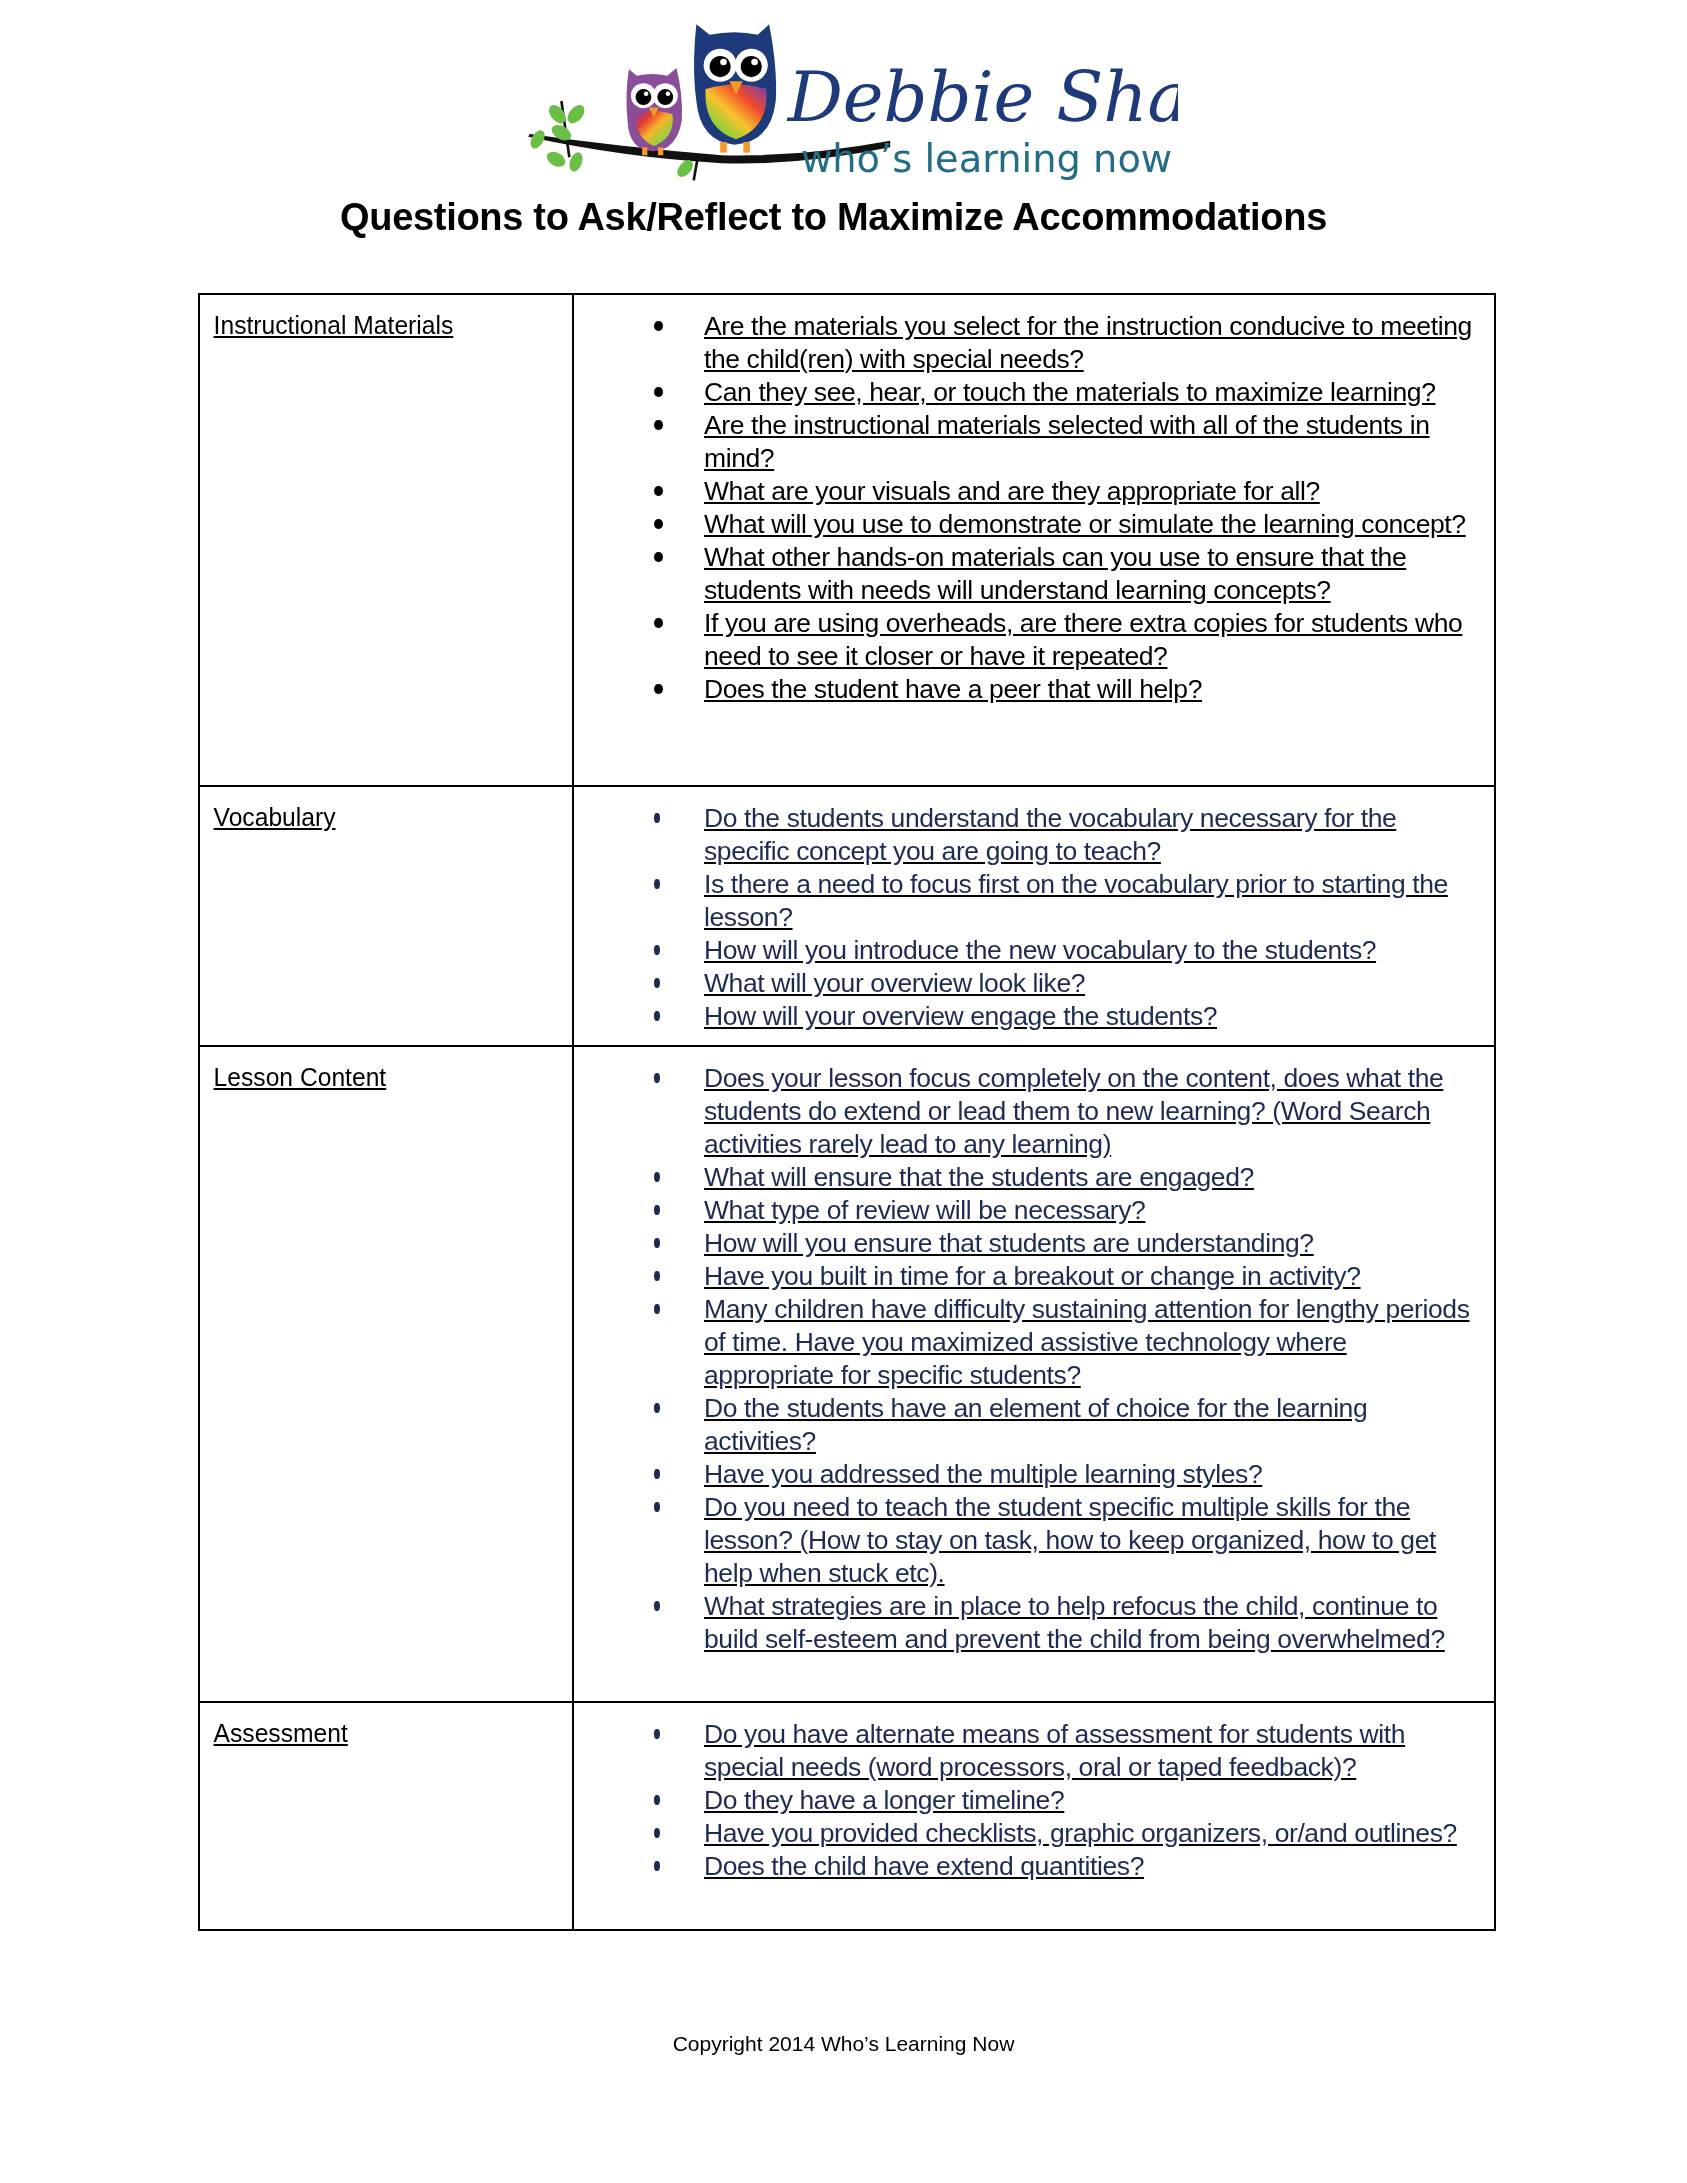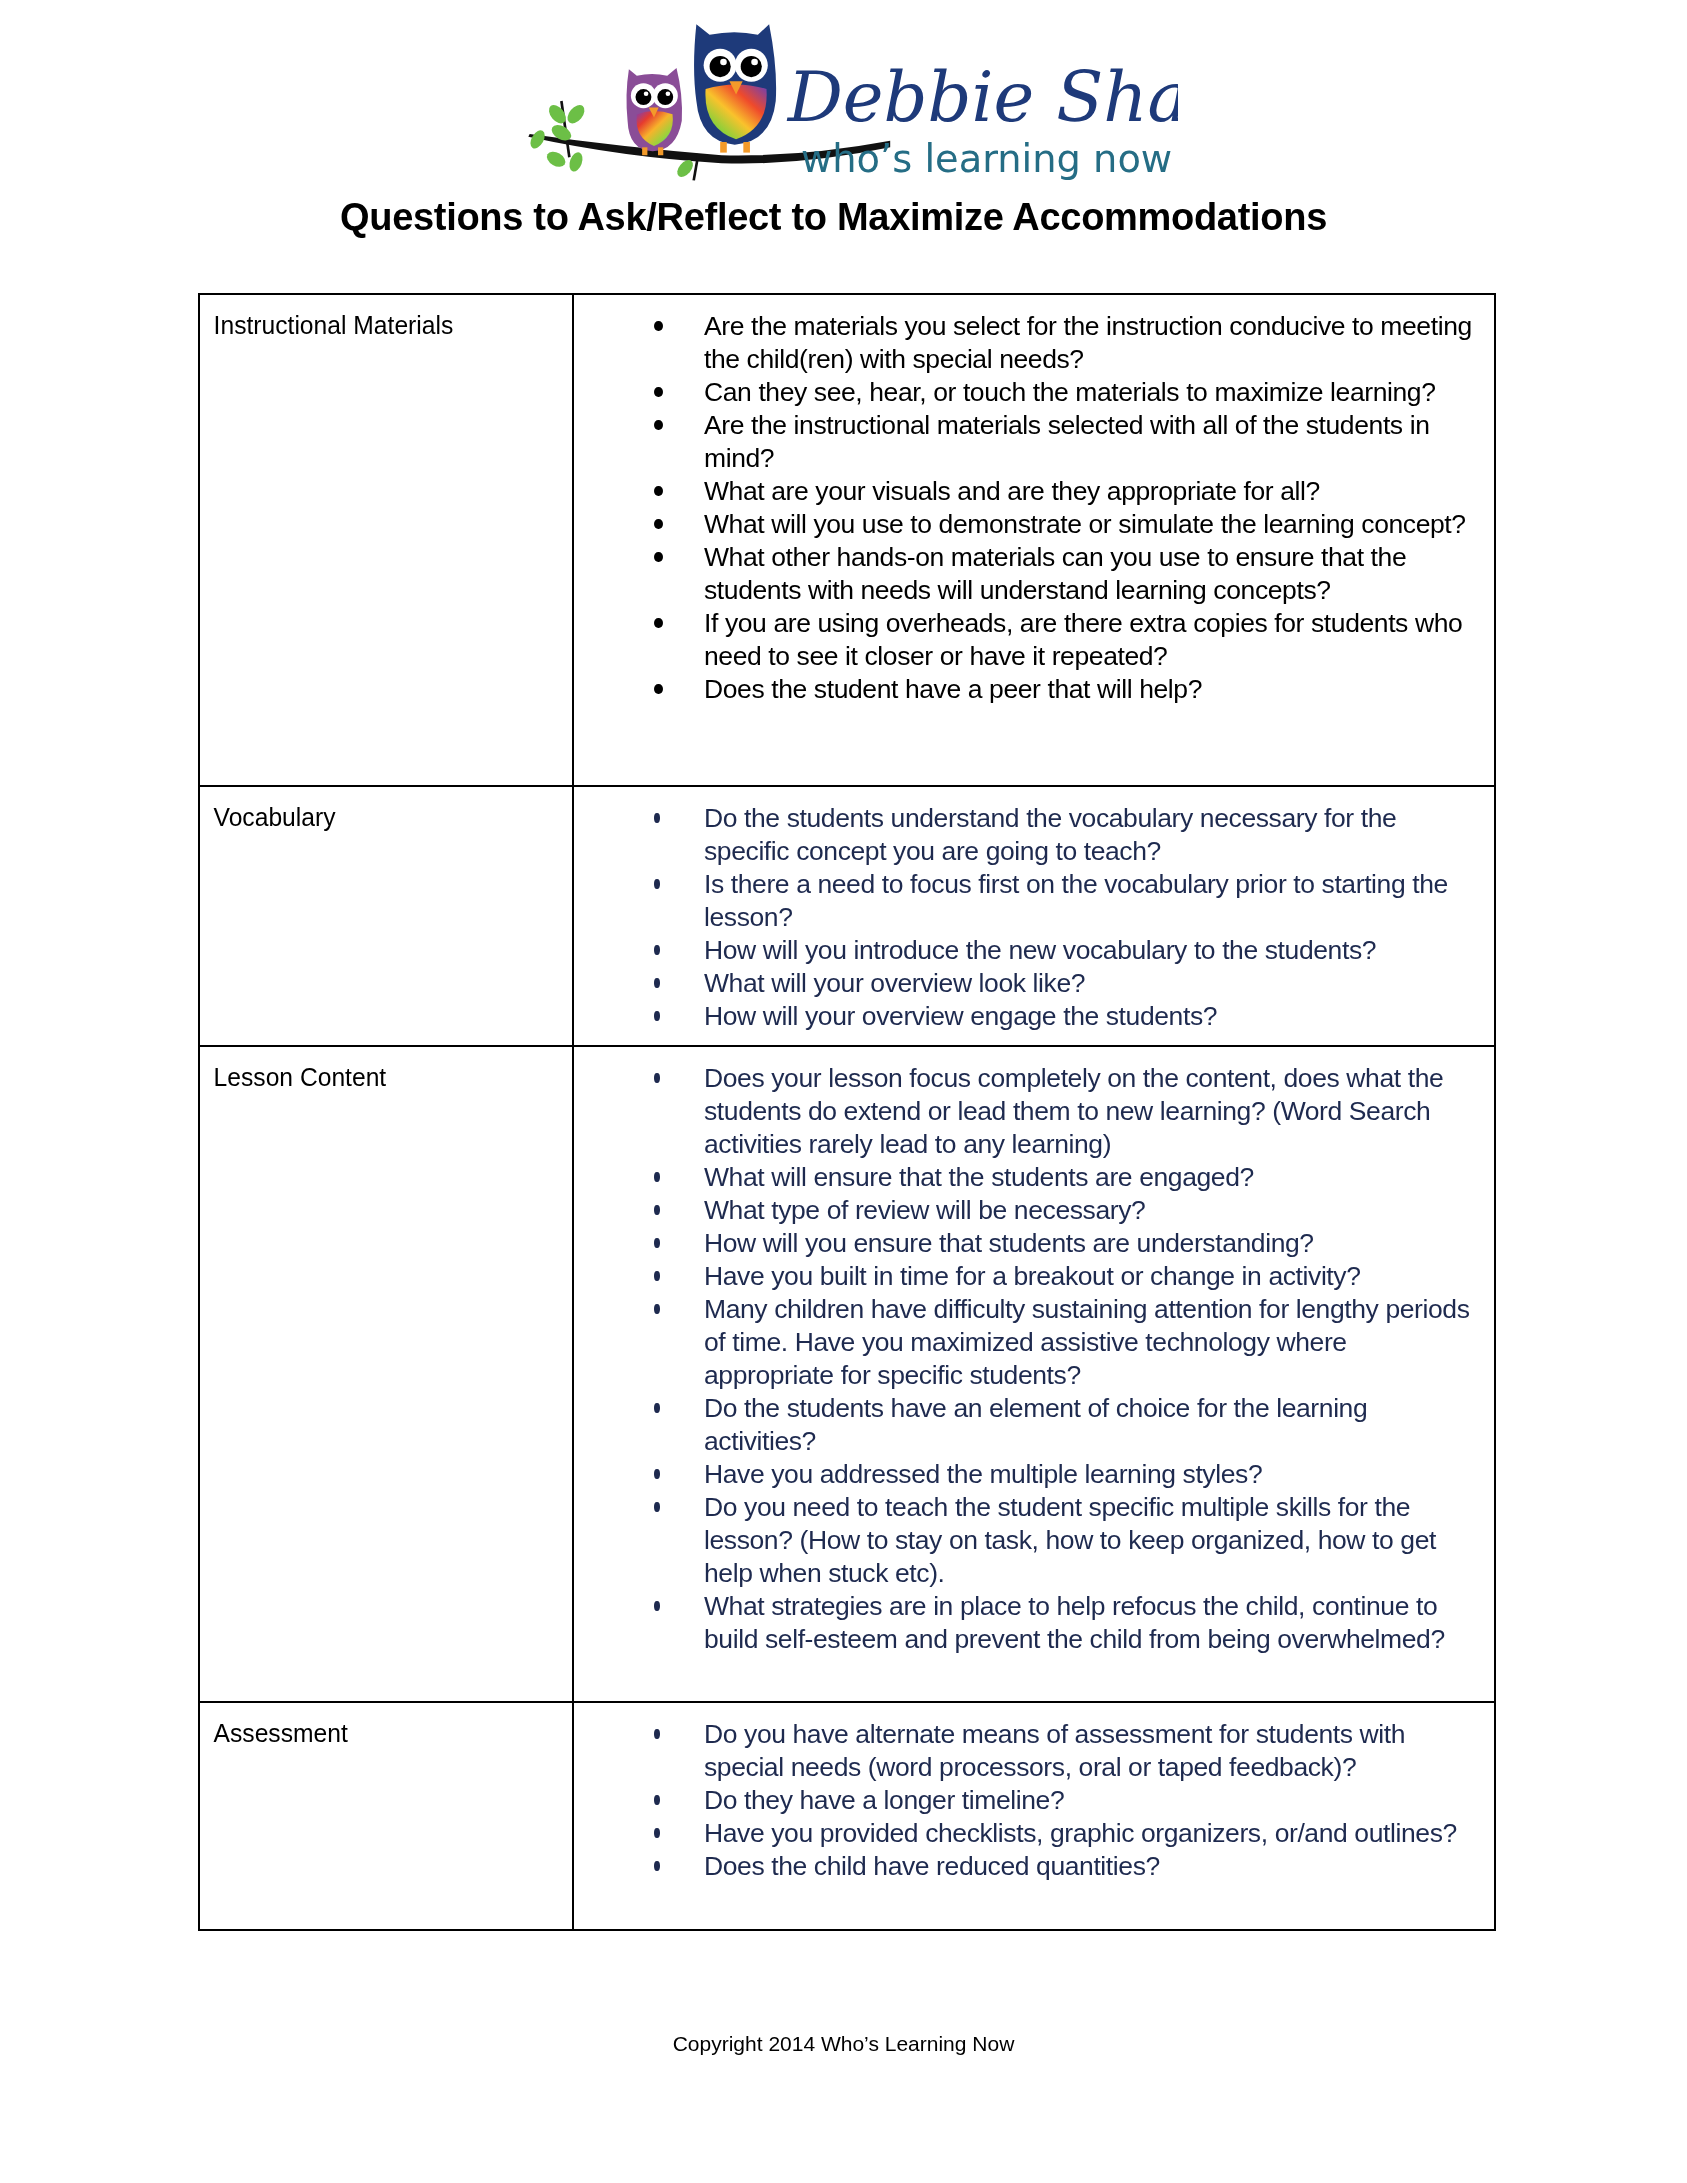--- a/index.html
+++ b/index.html
@@ -3,21 +3,21 @@
 <meta charset="utf-8">
 <style>
   html, body { margin: 0; padding: 0; background: #ffffff; }
   body { width: 1687px; height: 2183px; position: relative; overflow: hidden; font-family: "Liberation Sans", sans-serif; color: #000; }
 
   .logo { position: absolute; left: 523px; top: 14.6px; width: 655px; height: 172px; }
   .logo svg { width: 100%; height: 100%; display: block; }
 
   .title { position: absolute; left: 0; width: 1667px; top: 196px; text-align: center; font-weight: bold; font-size: 38px; letter-spacing: -0.3px; }
 
-  .doc-table { position: absolute; left: 198px; top: 293px; width: 1297px; border-collapse: collapse; table-layout: fixed; }
+  .doc-table { position: absolute; left: 198px; top: 293px; width: 1297px; border-collapse: collapse; table-layout: fixed; text-decoration: underline; }
   .doc-table td { border: 2.6px solid #000; vertical-align: top; padding: 0; }
   .doc-table col.c1 { width: 374px; }
   .doc-table col.c2 { width: 922px; }
 
   .row-label { font-size: 26.5px; padding: 14.6px 0 0 14.6px; transform: scaleX(0.93); transform-origin: left top; white-space: nowrap; }
 
   ul.q { list-style: none; margin: 0; padding: 14.6px 20px 0 0; font-size: 26.5px; line-height: 33px; }
   ul.q li { position: relative; padding-left: 114px; letter-spacing: -0.4px; margin-left: 16px; }
   ul.q li .bullet { position: absolute; left: 64px; top: 11.2px; width: 8.6px; height: 10px; border-radius: 50%; background: currentColor; }
   ul.q.navy li .bullet { width: 6px; height: 10.6px; }
@@ -158,21 +158,21 @@
     </tr>
     <tr class="r4">
       <td>
           <div class="row-label">Assessment</div>
         </td>
       <td>
           <ul class="q navy">
             <li><span class="bullet"></span><span>Do you have alternate means of assessment for students with special needs (word processors, oral or taped feedback)?</span></li>
             <li><span class="bullet"></span><span>Do they have a longer timeline?</span></li>
             <li><span class="bullet"></span><span>Have you provided checklists, graphic organizers, or/and outlines?</span></li>
-            <li><span class="bullet"></span><span>Does the child have reduced quantities?</span></li>
+            <li><span class="bullet"></span><span>Does the child have extend quantities?</span></li>
           </ul>
         </td>
     </tr>
   </tbody>
 </table>
 
 <div class="footer">
   <div>Copyright 2014 Who’s Learning Now</div>
 </div>
 

